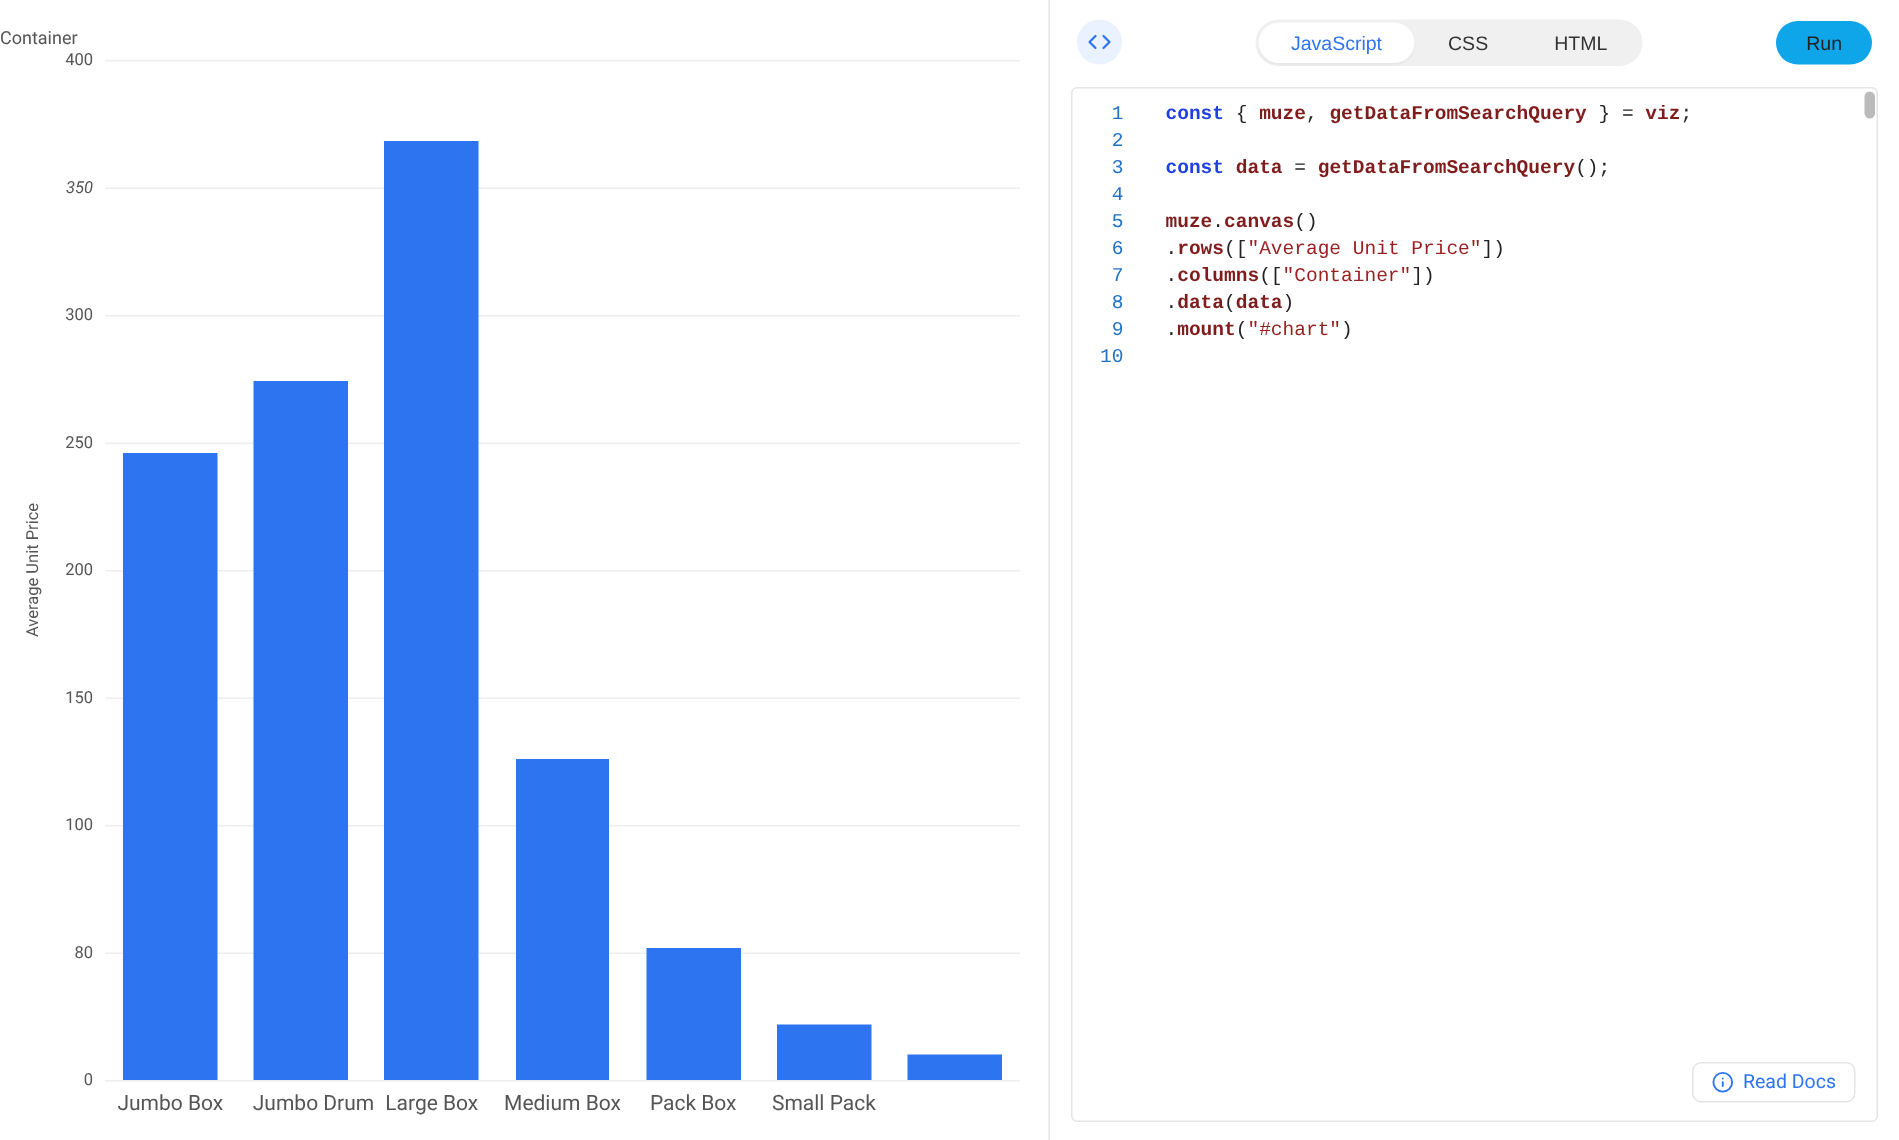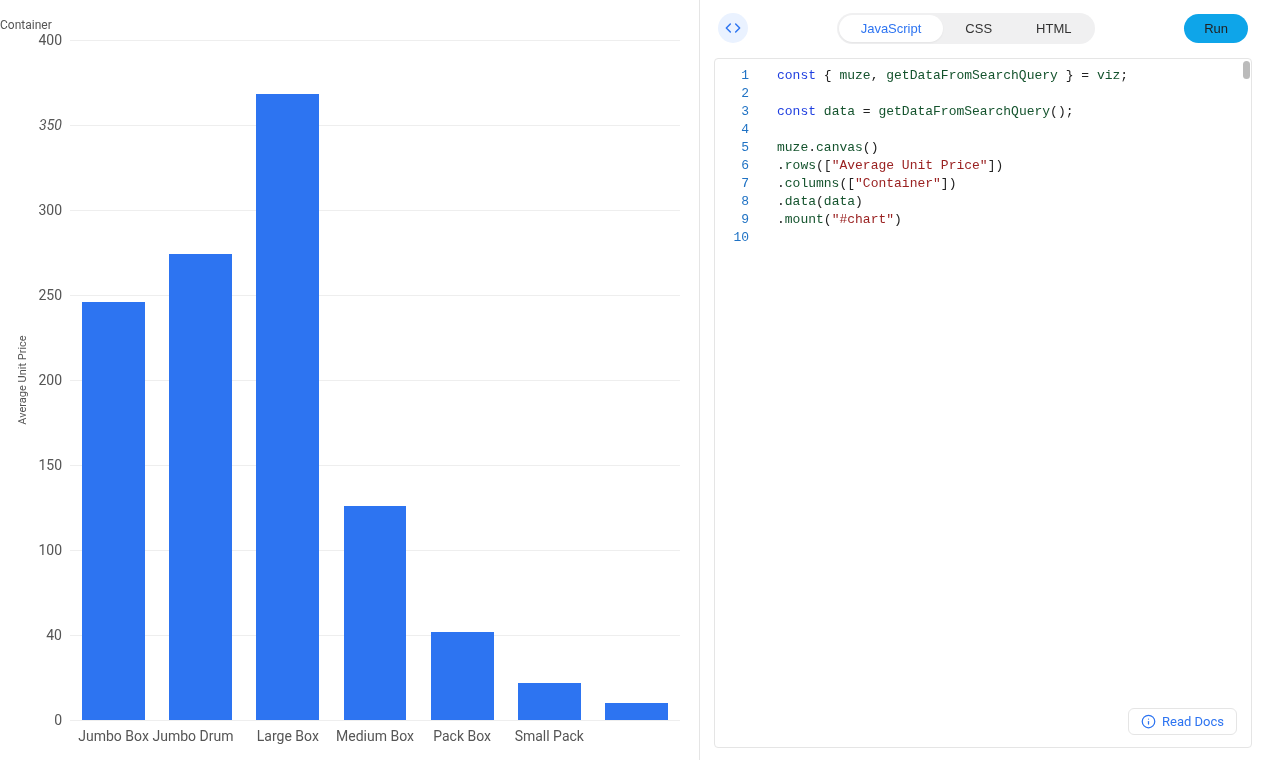--- a/index.html
+++ b/index.html
@@ -45,21 +45,21 @@
       left: 0;
       width: 610px;
       height: 1px;
       background: #eee;
     }
     .y-tick-label {
       position: absolute;
       right: 618px;
       width: 40px;
       text-align: right;
-      font-size: 14px;
+      font-size: 11px;
       color: #555;
       transform: translateY(-50%);
     }
     .bar {
       position: absolute;
       background: #2d74f1;
       bottom: 0;
     }
     .x-tick-label {
       position: absolute;
@@ -159,24 +159,24 @@
       user-select: none;
       font-family: inherit;
     }
     .gutter div { height: 18px; }
     .code {
       padding: 8px 10px 8px 18px;
       white-space: pre;
       color: #222;
     }
     .code .line { height: 18px; }
-    .tok-kw { color: #1f3fe0; }
+    .tok-kw { color: #1f3fe0; font-weight: bold; }
     .tok-str { color: #9a2121; }
     .tok-pn { color: #222; }
-    .tok-id { color: #14532d; }
+    .tok-id { color: #7f1d1d; font-weight: bold; }
     .scrollbar-track {
       position: absolute;
       right: 0;
       top: 0;
       width: 10px;
       height: 100%;
       background: transparent;
     }
     .scrollbar-thumb {
       position: absolute;
@@ -209,39 +209,39 @@
 <body>
 
 <div class="left-panel">
   <div class="chart-title">Container</div>
   <div class="y-axis-label">Average Unit Price</div>
   <div class="chart-area">
     <div class="plot-region" id="plot-region">
         <div class="gridline" style="top: 680px;"></div>
         <div class="y-tick-label" style="top: 680px;">0</div>
         <div class="gridline" style="top: 595px;"></div>
-        <div class="y-tick-label" style="top: 595px;">40</div>
+        <div class="y-tick-label" style="top: 595px;">80</div>
         <div class="gridline" style="top: 510px;"></div>
         <div class="y-tick-label" style="top: 510px;">100</div>
         <div class="gridline" style="top: 425px;"></div>
         <div class="y-tick-label" style="top: 425px;">150</div>
         <div class="gridline" style="top: 340px;"></div>
         <div class="y-tick-label" style="top: 340px;">200</div>
         <div class="gridline" style="top: 255px;"></div>
         <div class="y-tick-label" style="top: 255px;">250</div>
         <div class="gridline" style="top: 170px;"></div>
         <div class="y-tick-label" style="top: 170px;">300</div>
         <div class="gridline" style="top: 85px;"></div>
         <div class="y-tick-label" style="top: 85px; font-style: italic;">350</div>
         <div class="gridline" style="top: 0px;"></div>
         <div class="y-tick-label" style="top: 0px;">400</div>
         <div class="bar" style="left: 12.2px; width: 62.7429px; height: 418.2px;"></div>
         <div class="x-tick-label" style="left: 43.5714px;">Jumbo Box</div>
         <div class="bar" style="left: 99.3429px; width: 62.7429px; height: 465.8px;"></div>
-        <div class="x-tick-label" style="left: 123px;">Jumbo Drum</div>
+        <div class="x-tick-label" style="left: 139px;">Jumbo Drum</div>
         <div class="bar" style="left: 186.486px; width: 62.7429px; height: 625.6px;"></div>
         <div class="x-tick-label" style="left: 217.857px;">Large Box</div>
         <div class="bar" style="left: 273.629px; width: 62.7429px; height: 214.2px;"></div>
         <div class="x-tick-label" style="left: 305px;">Medium Box</div>
         <div class="bar" style="left: 360.771px; width: 62.7429px; height: 88.4px;"></div>
         <div class="x-tick-label" style="left: 392.143px;">Pack Box</div>
         <div class="bar" style="left: 447.914px; width: 62.7429px; height: 37.4px;"></div>
         <div class="x-tick-label" style="left: 479.286px;">Small Pack</div>
         <div class="bar" style="left: 535.057px; width: 62.7429px; height: 17px;"></div>
         <div class="x-tick-label" style="left: 566.429px; margin-top: 47px;">Wrap Bag</div>

